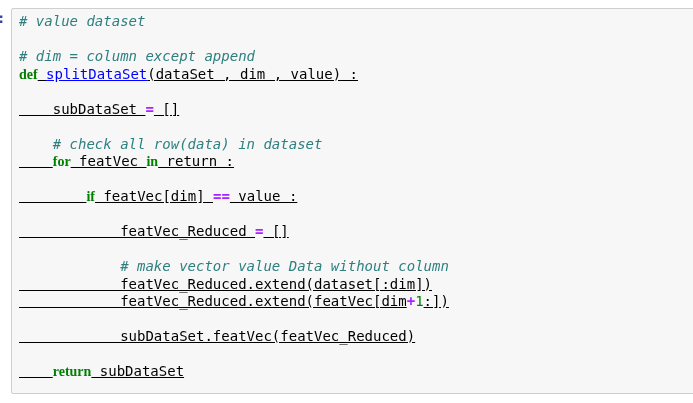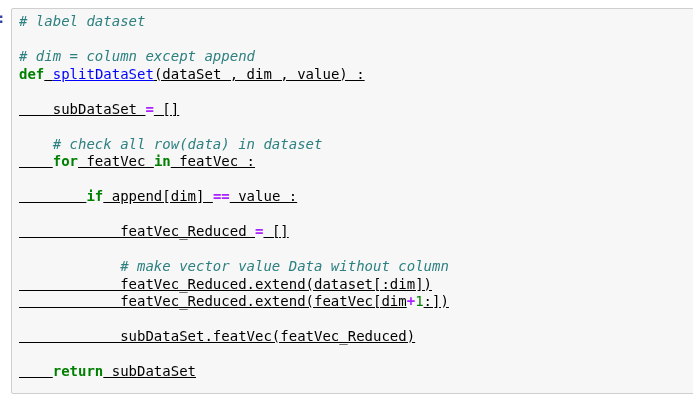--- a/index.html
+++ b/index.html
@@ -43,44 +43,44 @@
     font-size: 14px;
     line-height: 17.5px;
     color: #000000;
     cursor: text;
   }
   .code-line {
     white-space: pre;
     height: 17.5px;
   }
   .tok-comment  { color: var(--c-comment, #2e8080); font-style: italic; }
-  .tok-keyword  { color: var(--c-keyword, #008000); font-weight: bold; }
+  .tok-keyword  { color: var(--c-keyword, #008000); font-weight: bold; font-family: Liberation Serif, serif; }
   .tok-function { color: var(--c-function, #0000ff); text-decoration: underline; }
   .tok-operator { color: var(--c-operator, #aa22ff); font-weight: bold; }
   .tok-number   { color: var(--c-number, #008000); }
   .tok-plain    { color: var(--c-plain, #000000); text-decoration: underline; }
 </style>
 </head>
 <body>
 
 <div class="notebook-page">
   <span class="cell-prompt">:</span>
   <div class="cell-input-box">
     <div class="code-editor" id="code-editor">
-        <div class="code-line"><span class="tok-comment"># label dataset</span></div>
+        <div class="code-line"><span class="tok-comment"># value dataset</span></div>
         <div class="code-line">&nbsp;</div>
         <div class="code-line"><span class="tok-comment"># dim = column except append</span></div>
         <div class="code-line"><span class="tok-keyword">def</span><span class="tok-plain"> </span><span class="tok-function">splitDataSet</span><span class="tok-plain">(dataSet , dim , value) :</span></div>
         <div class="code-line">&nbsp;</div>
         <div class="code-line"><span class="tok-plain">    subDataSet </span><span class="tok-operator">=</span><span class="tok-plain"> []</span></div>
         <div class="code-line">&nbsp;</div>
         <div class="code-line"><span class="tok-comment">    # check all row(data) in dataset</span></div>
-        <div class="code-line"><span class="tok-plain">    </span><span class="tok-keyword">for</span><span class="tok-plain"> featVec </span><span class="tok-keyword">in</span><span class="tok-plain"> featVec :</span></div>
+        <div class="code-line"><span class="tok-plain">    </span><span class="tok-keyword">for</span><span class="tok-plain"> featVec </span><span class="tok-keyword">in</span><span class="tok-plain"> return :</span></div>
         <div class="code-line">&nbsp;</div>
-        <div class="code-line"><span class="tok-plain">        </span><span class="tok-keyword">if</span><span class="tok-plain"> append[dim] </span><span class="tok-operator">==</span><span class="tok-plain"> value :</span></div>
+        <div class="code-line"><span class="tok-plain">        </span><span class="tok-keyword">if</span><span class="tok-plain"> featVec[dim] </span><span class="tok-operator">==</span><span class="tok-plain"> value :</span></div>
         <div class="code-line">&nbsp;</div>
         <div class="code-line"><span class="tok-plain">            featVec_Reduced </span><span class="tok-operator">=</span><span class="tok-plain"> []</span></div>
         <div class="code-line">&nbsp;</div>
         <div class="code-line"><span class="tok-comment">            # make vector value Data without column</span></div>
         <div class="code-line"><span class="tok-plain">            featVec_Reduced.extend(dataset[:dim])</span></div>
         <div class="code-line"><span class="tok-plain">            featVec_Reduced.extend(featVec[dim</span><span class="tok-operator">+</span><span class="tok-number">1</span><span class="tok-plain">:])</span></div>
         <div class="code-line">&nbsp;</div>
         <div class="code-line"><span class="tok-plain">            subDataSet.featVec(featVec_Reduced)</span></div>
         <div class="code-line">&nbsp;</div>
         <div class="code-line"><span class="tok-plain">    </span><span class="tok-keyword">return</span><span class="tok-plain"> subDataSet</span></div>

